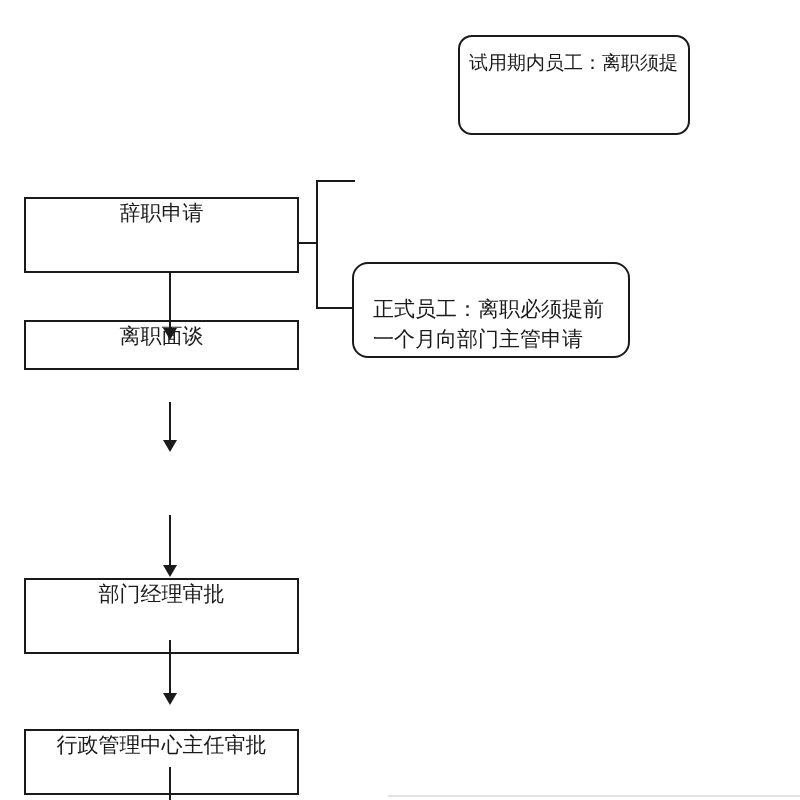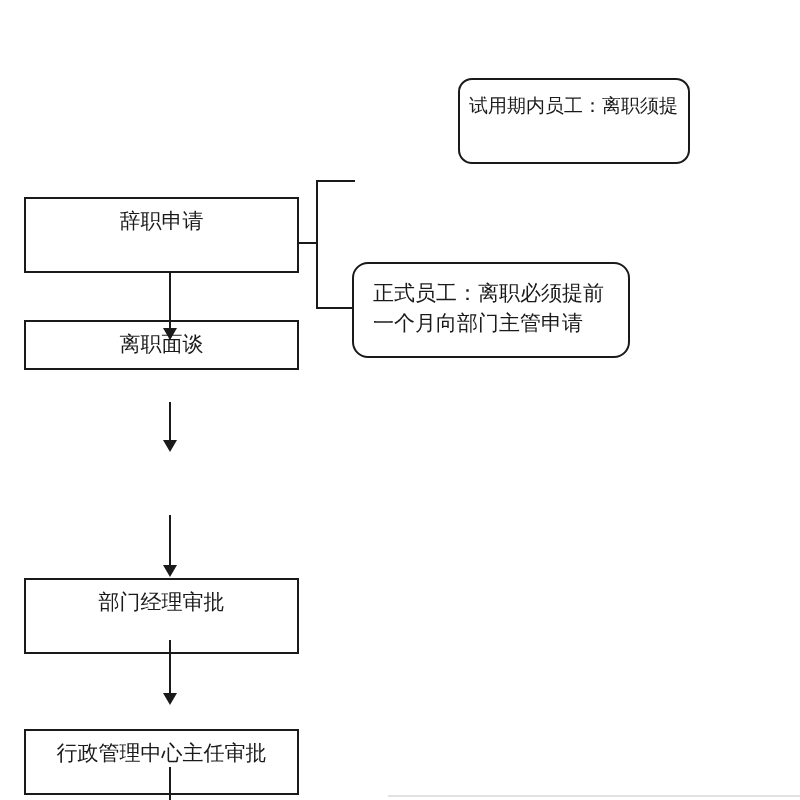--- a/index.html
+++ b/index.html
@@ -6,21 +6,21 @@
   html,body { background:#ffffff; }
   .canvas {
     position:relative; width:800px; height:800px; background:#ffffff;
     font-family:"Liberation Serif","DejaVu Serif",serif; color:#1a1a1a;
     overflow:hidden;
   }
   .flowbox {
     position:absolute; left:24px; width:275px;
     border:2px solid #1a1a1a; background:#ffffff;
     display:flex; justify-content:center; align-items:flex-start;
-    padding-top:11px; font-size:21px; line-height:23px; white-space:nowrap;
+    padding-top:3px; font-size:21px; line-height:23px; white-space:nowrap;
   }
   .box-1 { top:197px; height:76px; }
   .box-2 { top:320px; height:50px; }
   .box-3 { top:452px; height:63px; }
   .box-4 { top:578px; height:76px; }
   .box-5 { top:729px; height:66px; }
 
   .vline { position:absolute; left:169px; width:2px; background:#1a1a1a; }
   .a1 { top:273px; height:57px; }
   .a2 { top:402px; height:40px; }
@@ -39,26 +39,26 @@
   .seg-a { left:298px; top:242px; width:19px; height:2px; }
   .seg-b { left:316px; top:180px; width:2px;  height:129px; }
   .seg-c { left:316px; top:180px; width:39px; height:2px; }
   .seg-d { left:316px; top:307px; width:37px; height:2px; }
 
   .callout {
     position:absolute; border:2px solid #1a1a1a; background:#ffffff;
     text-align:left; white-space:nowrap;
   }
   .callout-probation {
-    left:458px; top:35px; width:232px; height:86px; border-radius:14px;
-    padding:12px 6px 0 9px; font-size:19px; line-height:27px;margin-top:43px;
+    left:458px; top:35px; width:232px; height:100px; border-radius:14px;
+    padding:12px 6px 0 9px; font-size:19px; line-height:27px;
   }
   .callout-formal {
     left:352px; top:262px; width:278px; height:96px; border-radius:16px;
-    padding:14px 6px 0 19px; font-size:21px; line-height:30px;
+    padding:30px 6px 0 19px; font-size:21px; line-height:30px;
   }
 
   .page-edge {
     position:absolute; left:388px; top:795px; width:412px; height:2px;
     background:#e2e2e2;
   }
 </style>
 </head>
 <body>
 

